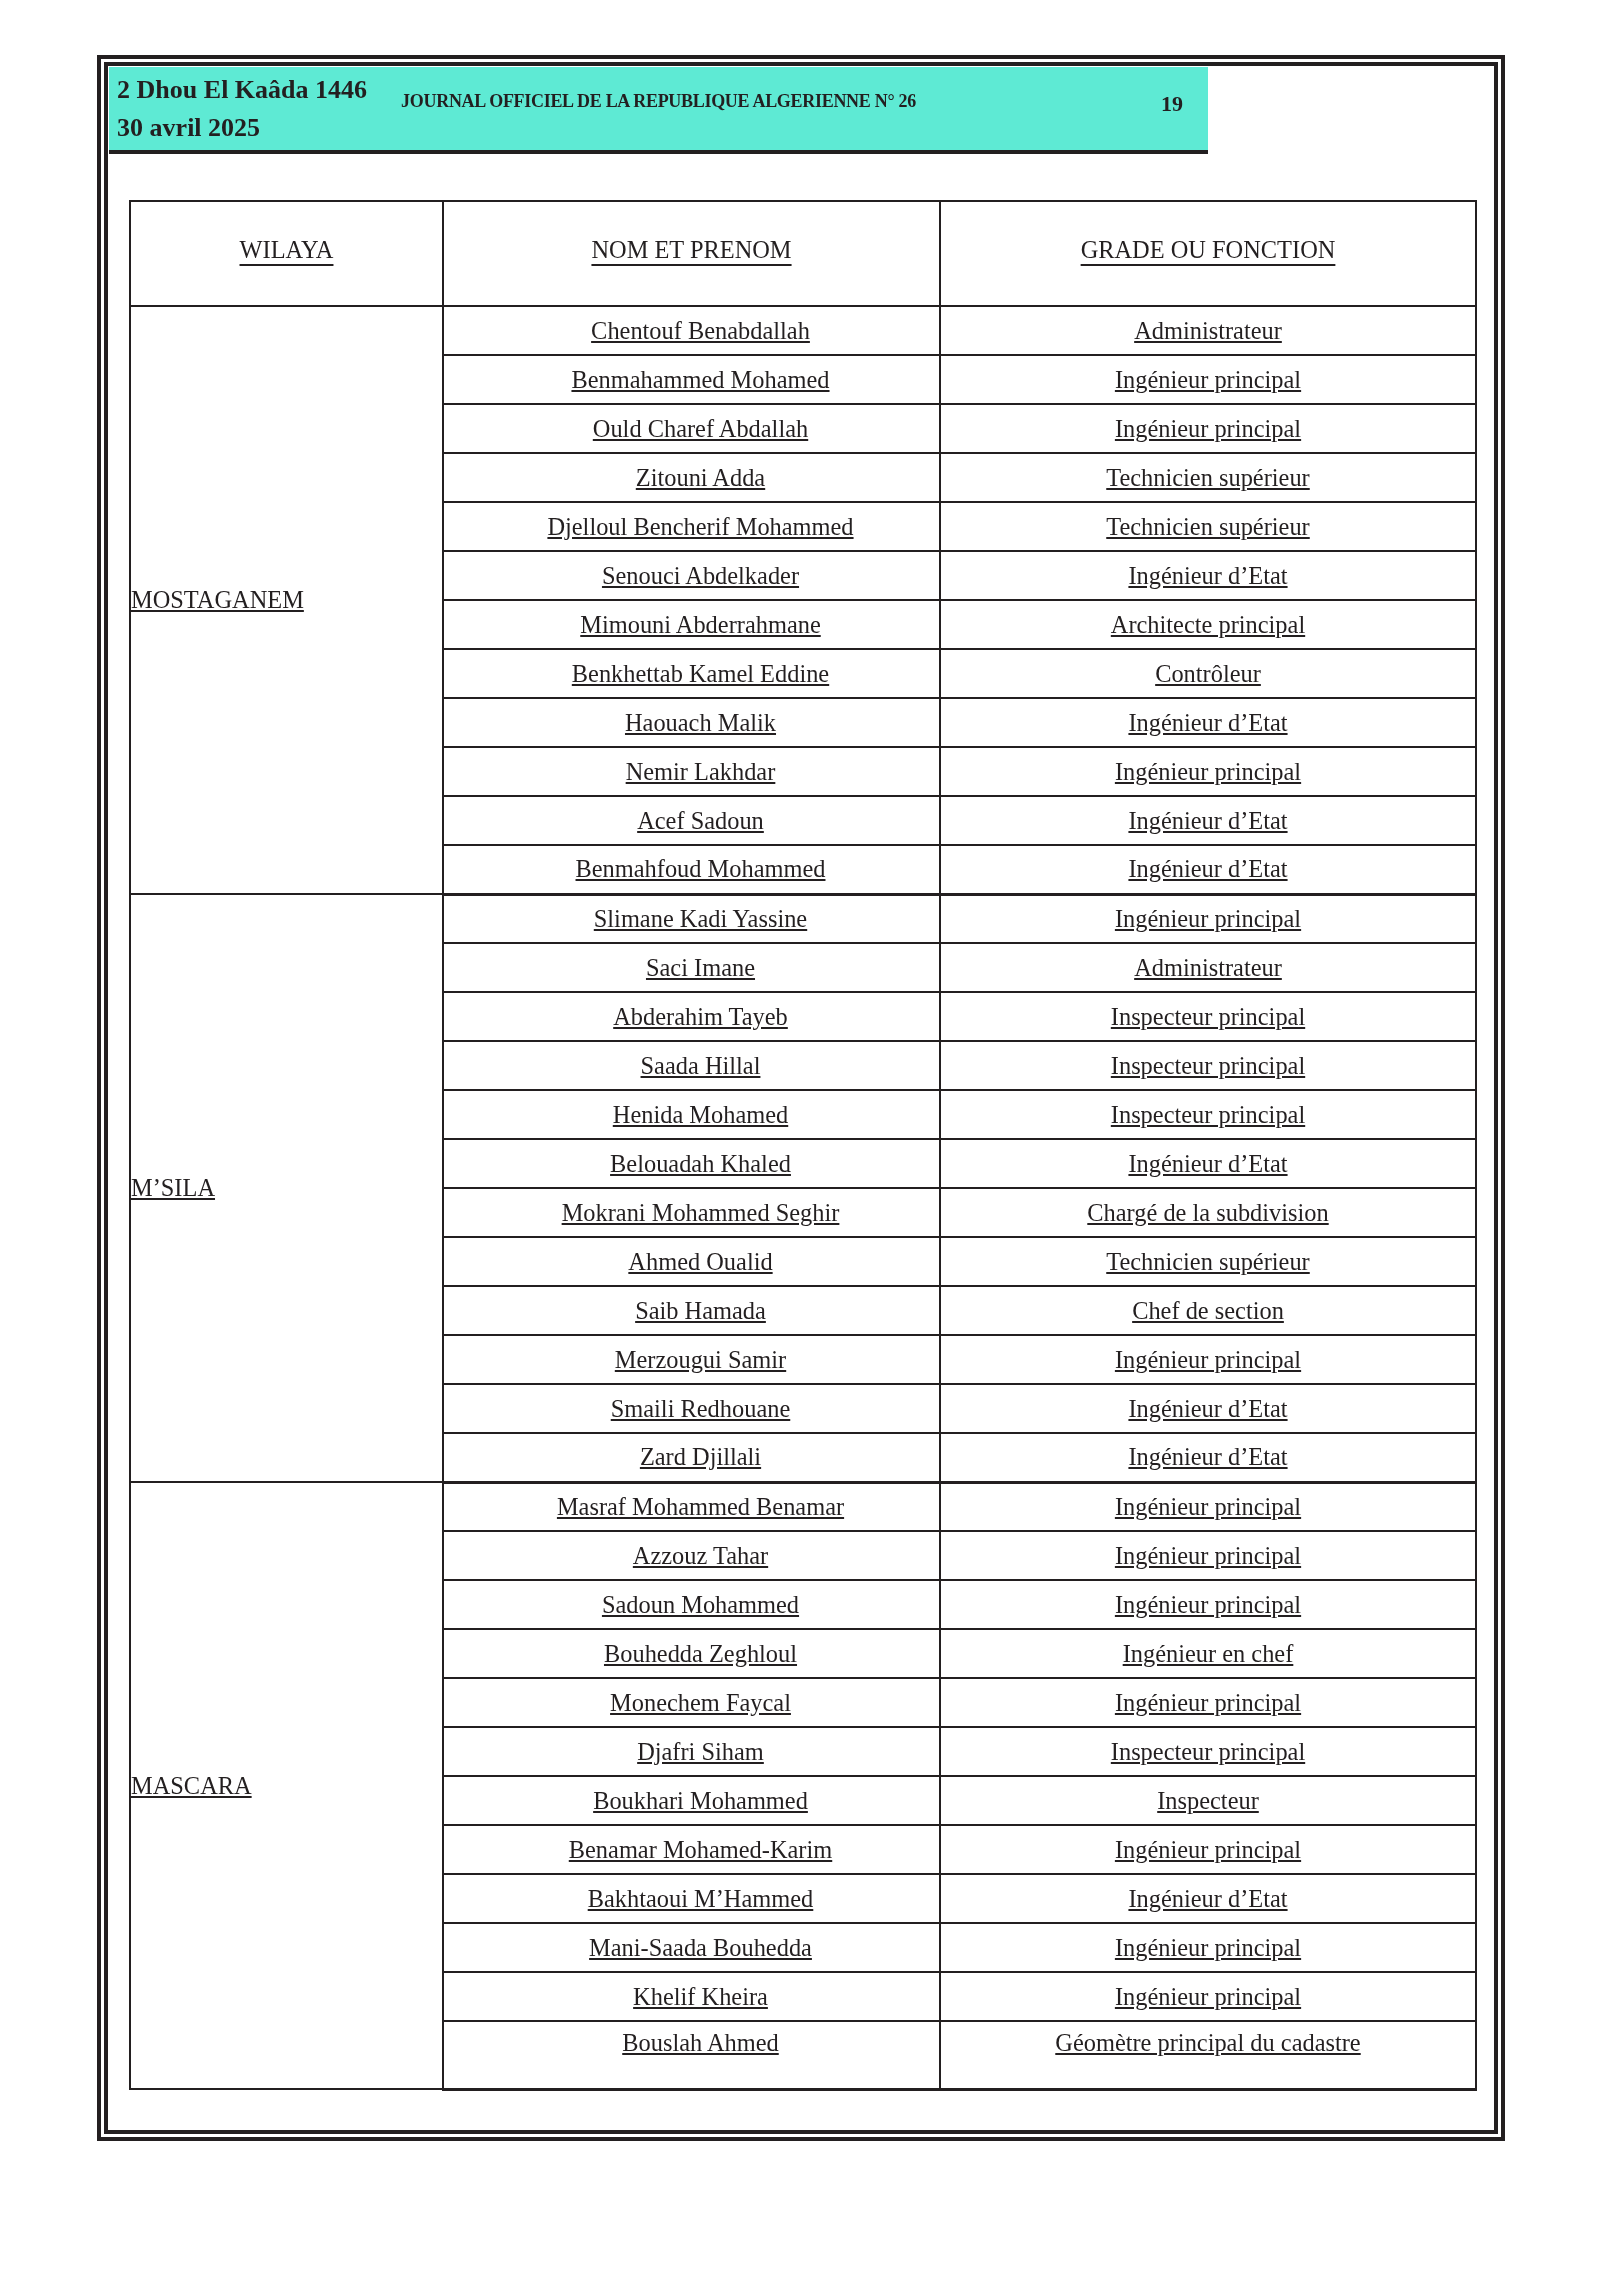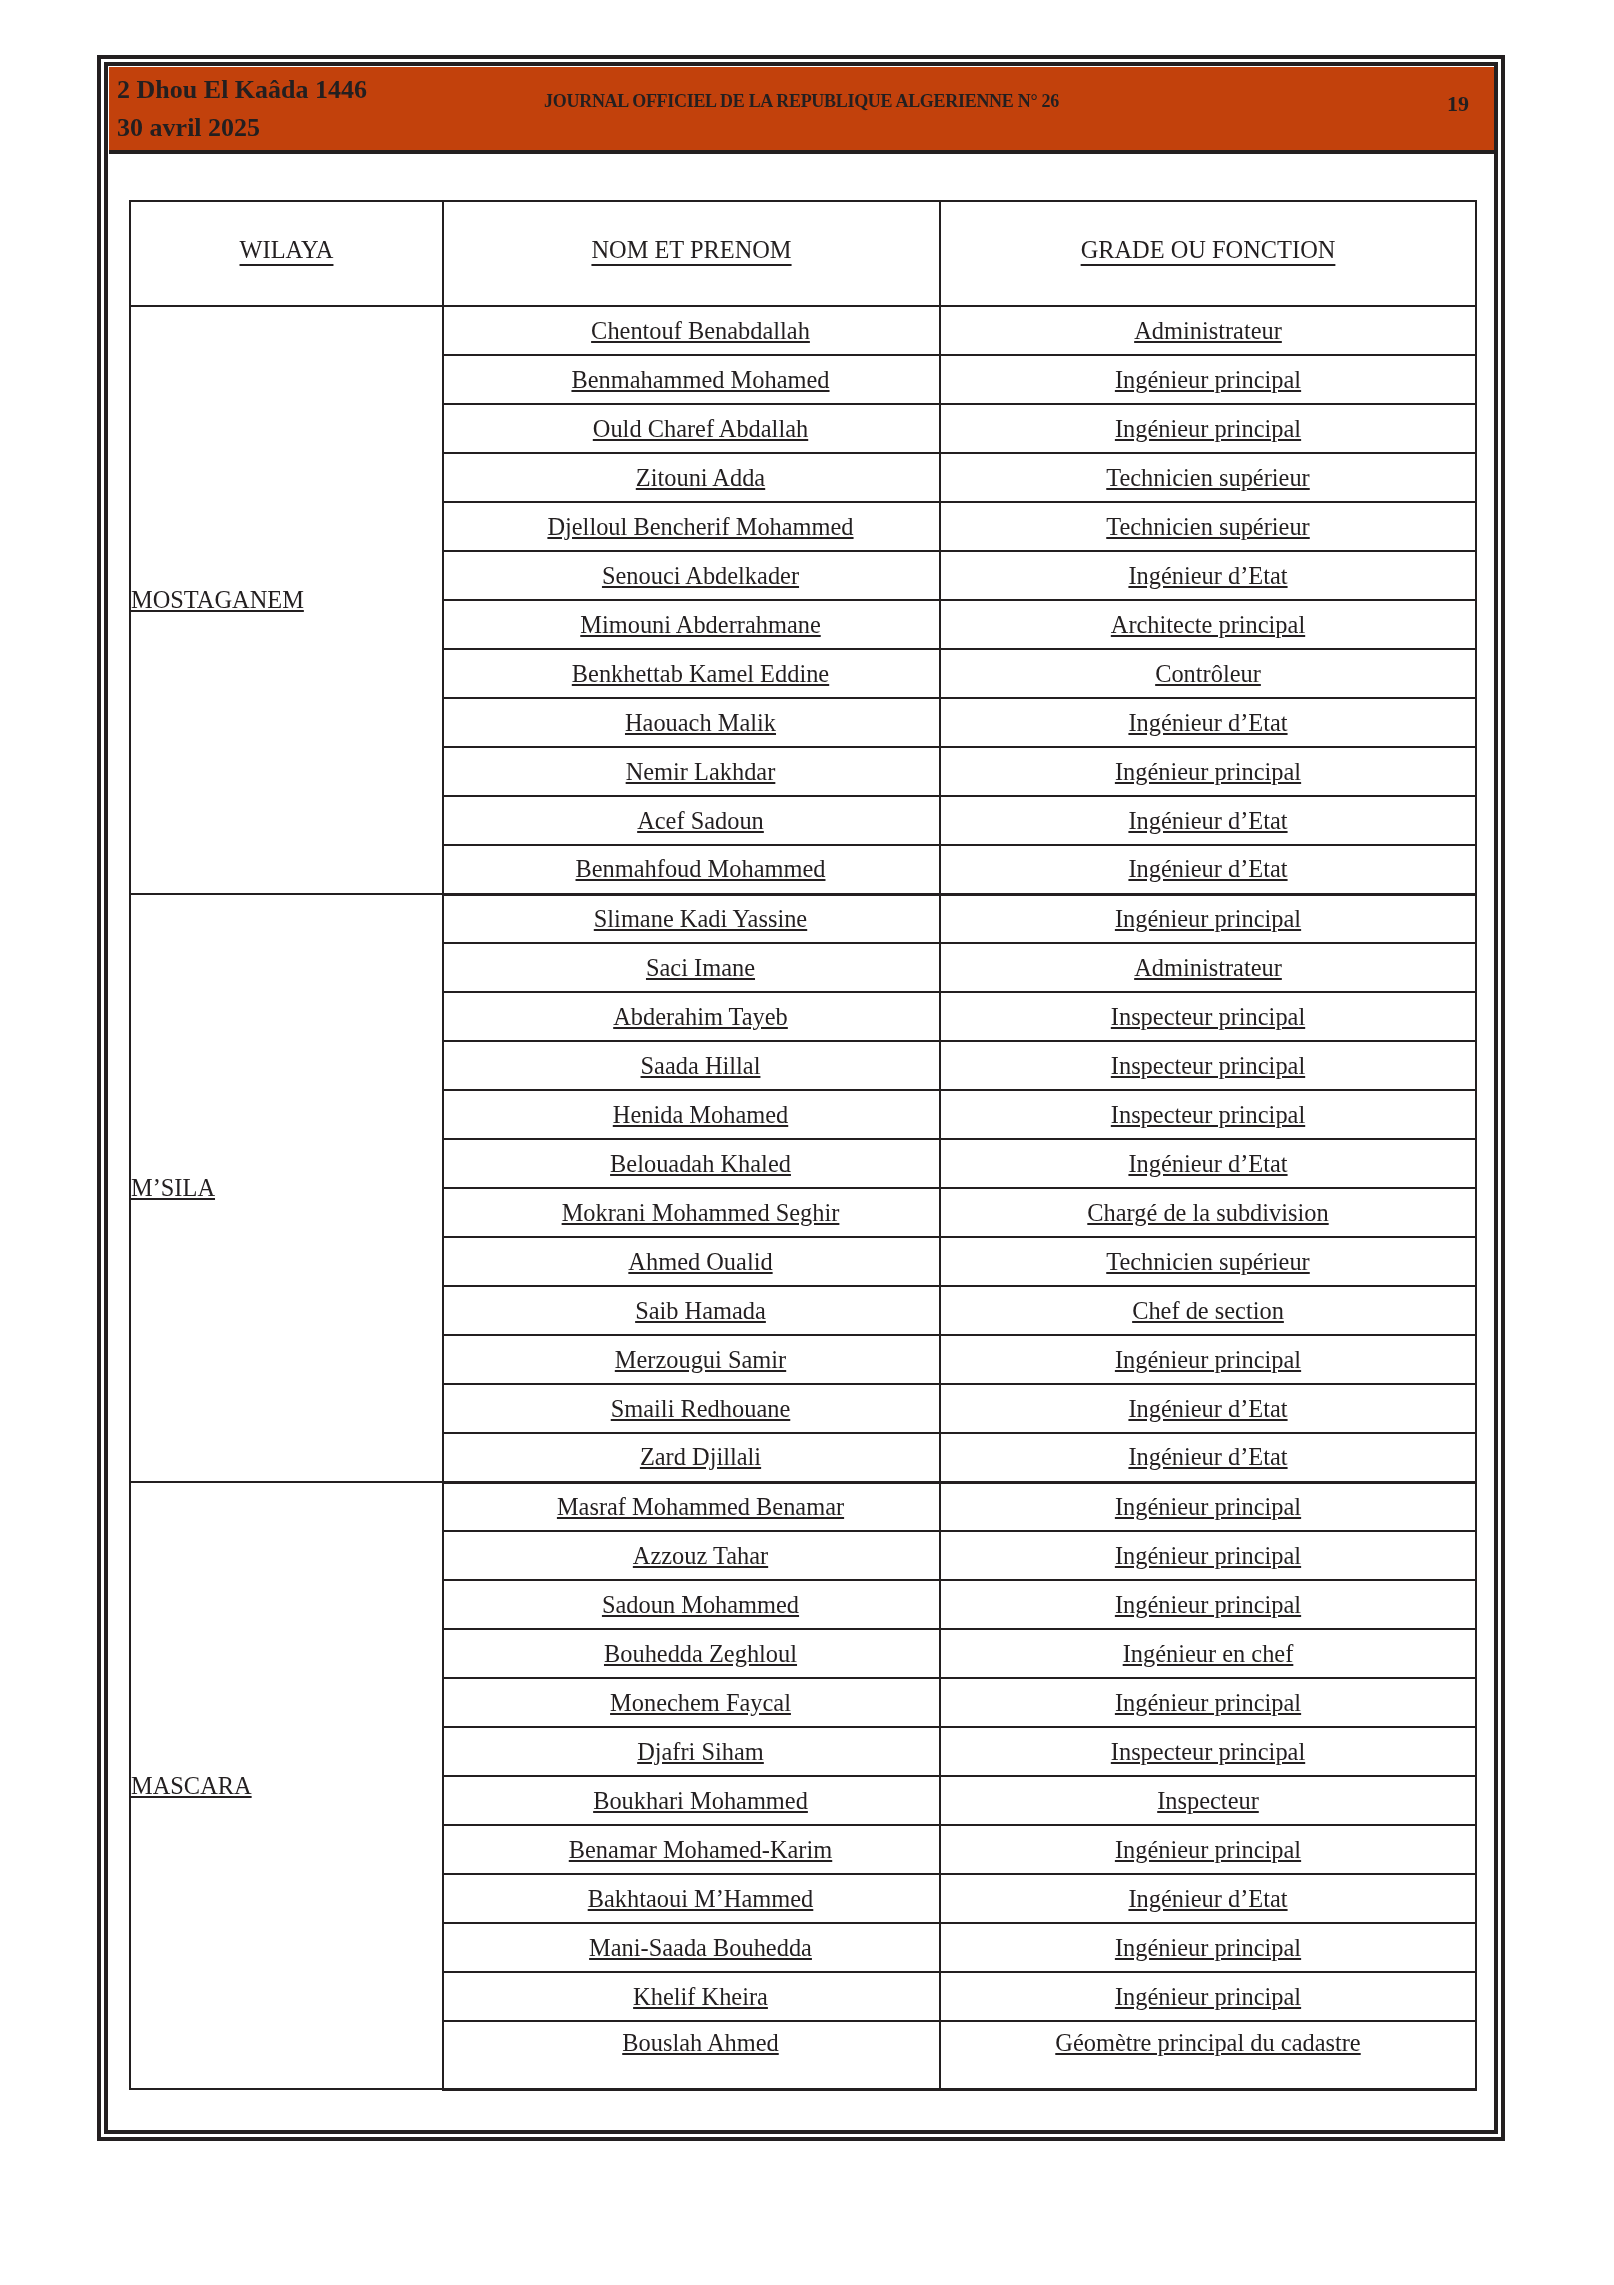--- a/index.html
+++ b/index.html
@@ -2,22 +2,22 @@
 <html style="font-size:14.5px"><head>
 <meta charset="utf-8">
 <style>
   html, body { margin: 0; padding: 0; background: #ffffff; }
   body { width: 1615px; height: 2285px; position: relative; overflow: hidden;
          font-family: "Liberation Serif", "DejaVu Serif", serif; color: #231f20; }
   .outer-frame { position: absolute; left: 97px; top: 55px; width: 1408px; height: 2086px;
                  border: 4.5px solid #231f20; box-sizing: border-box; }
   .inner-frame { position: absolute; left: 104px; top: 62px; width: 1394px; height: 2072px;
                  border: 4.5px solid #231f20; box-sizing: border-box; }
-  .header { position: absolute; left: 109px; top: 67px; width: 1385px; height: 83px;
-            background: #c2410c; border-bottom: 4.5px solid #231f20; box-sizing: content-box; }
+  .header { position: absolute; left: 109px; top: 67px; width: 1099px; height: 83px;
+            background: #5eead4; border-bottom: 4.5px solid #231f20; box-sizing: content-box; }
   .hdr-left { position: absolute; left: 8.1px; top: 3.6px; font-weight: bold; font-size: 26px; line-height: 38px; }
   .hdr-title { position: absolute; left: 0; right: 0; top: 23.5px; text-align: center; font-weight: bold;
                font-size: 18px; letter-spacing: -0.3px; }
   .hdr-page { position: absolute; right: 25px; top: 23.5px; font-weight: bold; font-size: 22px; }
   table.list { position: absolute; left: 129px; top: 200px; width: 1345px;
                border-collapse: collapse; table-layout: fixed; text-decoration: underline; }
   table.list col.c1 { width: 313px; }
   table.list col.c2 { width: 497px; }
   table.list col.c3 { width: 536px; }
   table.list th, table.list td { border: 2.7px solid #231f20; padding: 0; font-size: 24.4px; font-weight: normal; }

